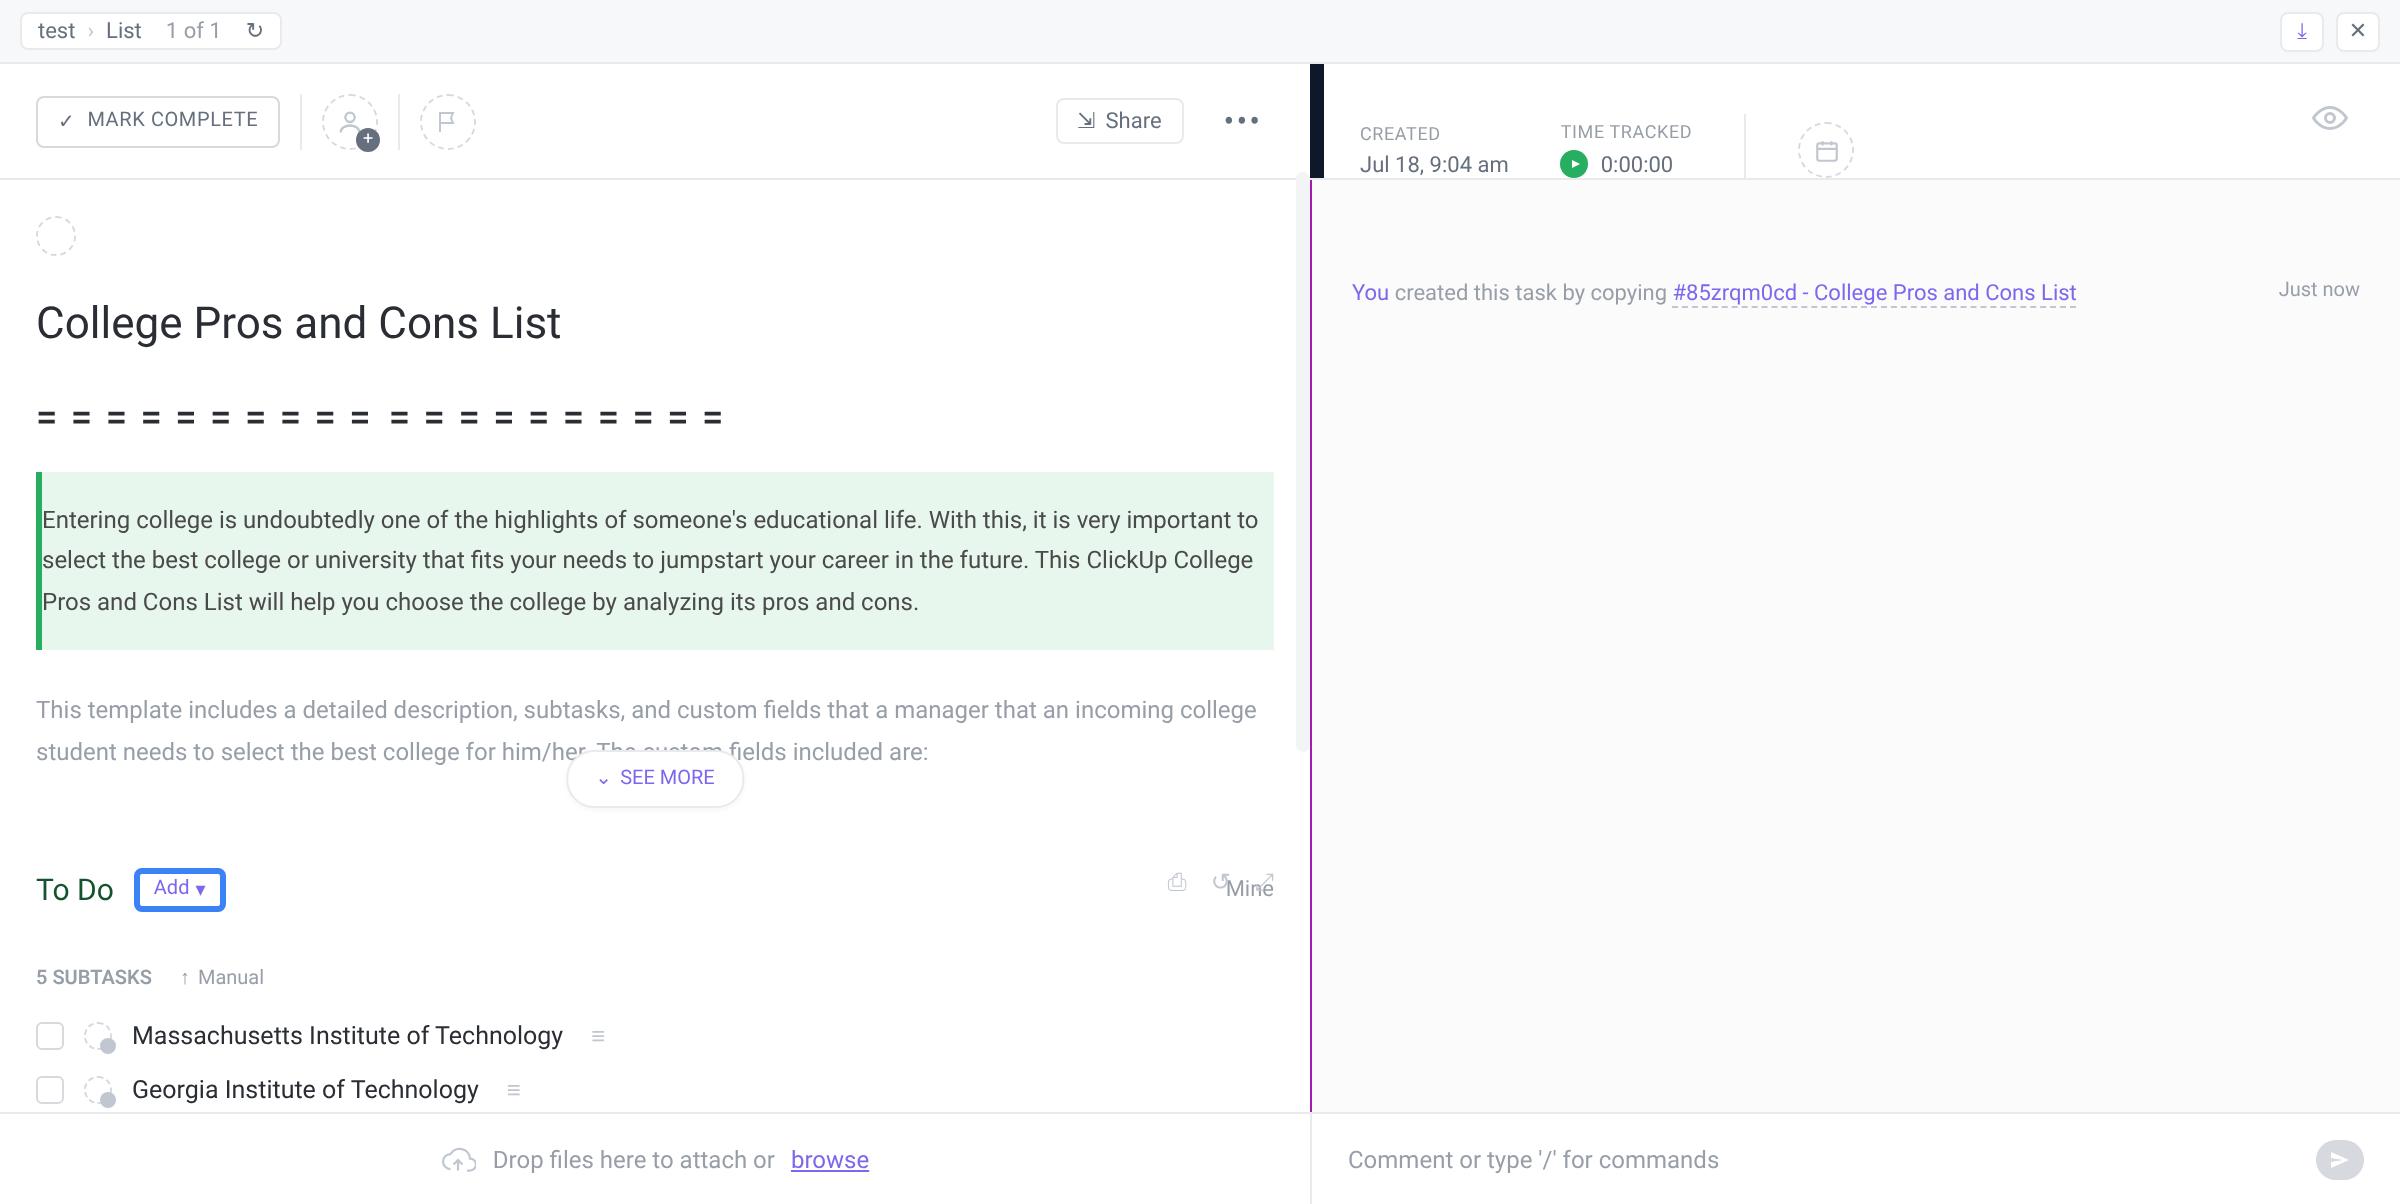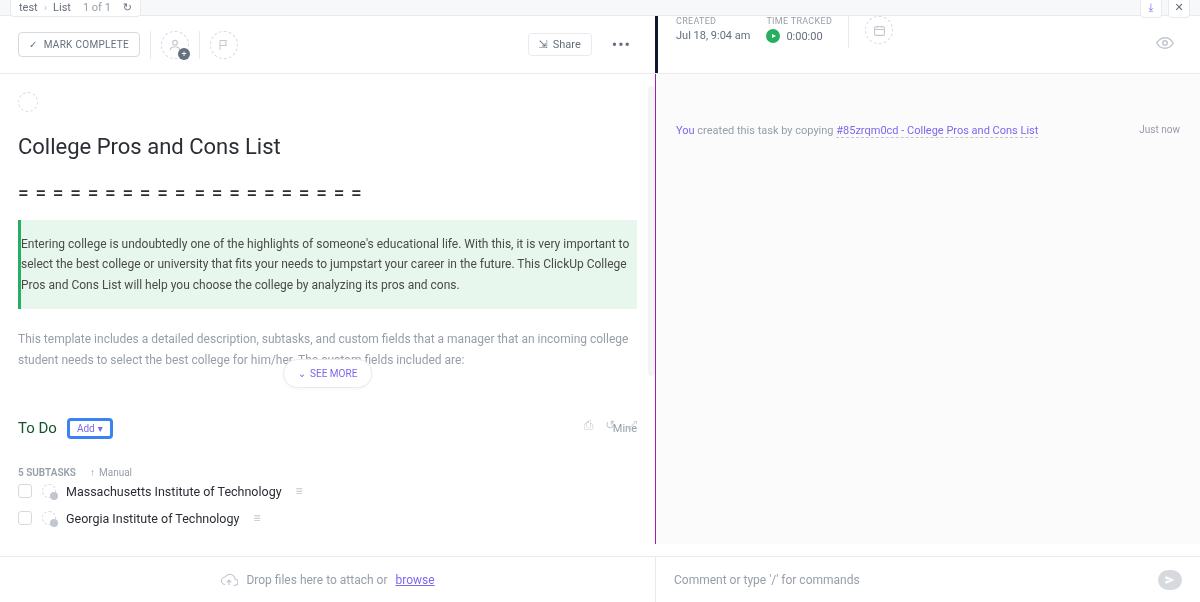--- a/index.html
+++ b/index.html
@@ -1,24 +1,24 @@
 <!DOCTYPE html>
 <html><head>
 <meta charset="utf-8">
 <style>
 *{box-sizing:border-box;margin:0;padding:0;font-family:-apple-system,BlinkMacSystemFont,"Segoe UI",Roboto,Helvetica,Arial,sans-serif}
 body{width:1200px;height:602px;background:#fff;overflow:hidden;position:relative}
-.top-bar{height:16px;background:#f7f8f9;border-bottom:1px solid #e8eaed;display:flex;align-items:center;padding:0 10px;font-size:11px;color:#656f7d}
+.top-bar{height:32px;background:#f7f8f9;border-bottom:1px solid #e8eaed;display:flex;align-items:center;padding:0 10px;font-size:11px;color:#656f7d}
 .breadcrumb{display:flex;align-items:center;gap:6px;border:1px solid #e8eaed;border-radius:4px;padding:2px 8px;background:#fff}
 .breadcrumb-sep{color:#c1c7d0}
 .top-right{margin-left:auto;display:flex;gap:6px}
 .top-btn{width:22px;height:20px;border:1px solid #e8eaed;border-radius:4px;display:flex;align-items:center;justify-content:center;background:#fff;cursor:pointer;font-size:11px;color:#656f7d}
 .header-row{height:58px;border-bottom:1px solid #e8eaed;display:flex}
 .header-left{width:655px;display:flex;align-items:center;padding:0 18px;gap:10px}
-.header-right{flex:1;border-left:3px solid #0f172a;display:flex;align-items:flex-start;padding:0 18px;gap:16px;position:relative}
+.header-right{flex:1;border-left:7px solid #0f172a;display:flex;align-items:flex-end;padding:0 18px;gap:26px;position:relative}
 .mark-complete{border:1px solid #d6d9de;border-radius:4px;padding:6px 10px;font-size:10px;color:#656f7d;display:flex;align-items:center;gap:6px;cursor:pointer;letter-spacing:.3px}
 .circle-dashed{width:28px;height:28px;border:1.5px dashed #d6d9de;border-radius:50%;display:flex;align-items:center;justify-content:center;cursor:pointer;position:relative;color:#c1c7d0;font-size:12px}
 .plus-badge{position:absolute;right:-2px;bottom:-2px;width:12px;height:12px;background:#656f7d;border-radius:50%;color:#fff;font-size:9px;display:flex;align-items:center;justify-content:center}
 .divider{width:1px;height:28px;background:#e8eaed}
 .share-btn{margin-left:auto;border:1px solid #e8eaed;border-radius:4px;padding:4px 10px;font-size:11px;color:#656f7d;display:flex;align-items:center;gap:5px;cursor:pointer}
 .more-dots{font-size:16px;color:#656f7d;cursor:pointer;letter-spacing:1px;margin-left:10px;margin-right:6px}
 .meta-block{display:flex;flex-direction:column;gap:3px}
 .meta-label{font-size:9px;color:#979ea8;letter-spacing:.3px}
 .meta-value{font-size:11px;color:#656f7d}
 .time-tracked-row{display:flex;align-items:center;gap:6px}
@@ -34,21 +34,21 @@
 .callout{background:#e8f7ee;border-left:3px solid #27ae60;padding:14px 0;font-size:12px;color:#4a4a4a;line-height:1.7;margin-bottom:20px}
 .desc-text{font-size:12px;color:#979ea8;line-height:1.7;position:relative}
 .see-more-pill{position:absolute;left:50%;transform:translateX(-50%);top:30px;background:#fff;border:1px solid #e8eaed;border-radius:14px;padding:5px 14px;font-size:10px;color:#7b68ee;cursor:pointer;display:flex;align-items:center;gap:4px;box-shadow:0 1px 3px rgba(0,0,0,.04)}
 .toolbar-right{position:absolute;right:18px;top:344px;display:flex;gap:12px;color:#c1c7d0;font-size:12px}
 .section-head{display:flex;align-items:center;gap:10px;margin-top:48px}
 .section-title{font-size:15px;color:#14532d}
 .add-btn{border:3px solid #3b82f6;border-radius:4px;color:#7b68ee;font-size:10px;padding:2px 7px;cursor:pointer;display:flex;align-items:center;gap:3px}
 .mine-label{margin-left:auto;font-size:11px;color:#979ea8}
 .subtask-bar{display:flex;align-items:center;gap:14px;margin-top:28px;font-size:10px;color:#979ea8}
 .subtask-bar .sort{display:flex;align-items:center;gap:4px}
-.subtask-list{}
+.subtask-list{margin-top:10px}
 .subtask-row{display:flex;align-items:center;gap:10px;padding:6px 0;font-size:12.5px;color:#2a2e34}
 .checkbox{width:14px;height:14px;border:1.5px solid #d6d9de;border-radius:3px;cursor:pointer}
 .status-dot{width:14px;height:14px;border:1.5px dashed #d6d9de;border-radius:50%;position:relative}
 .status-sub{position:absolute;right:-3px;bottom:-3px;width:8px;height:8px;border-radius:50%;background:#c1c7d0}
 .desc-icon{color:#c1c7d0;font-size:12px;margin-left:4px}
 .right-col{flex:1;border-left:1px solid #a21caf;background:#fbfbfc;padding:50px 20px;position:relative}
 .activity{font-size:11px;color:#979ea8}
 .activity .you{color:#7b68ee}
 .activity .link{color:#7b68ee;border-bottom:1px dashed #c1c7d0}
 .just-now{position:absolute;right:20px;top:50px;font-size:10px;color:#979ea8}

